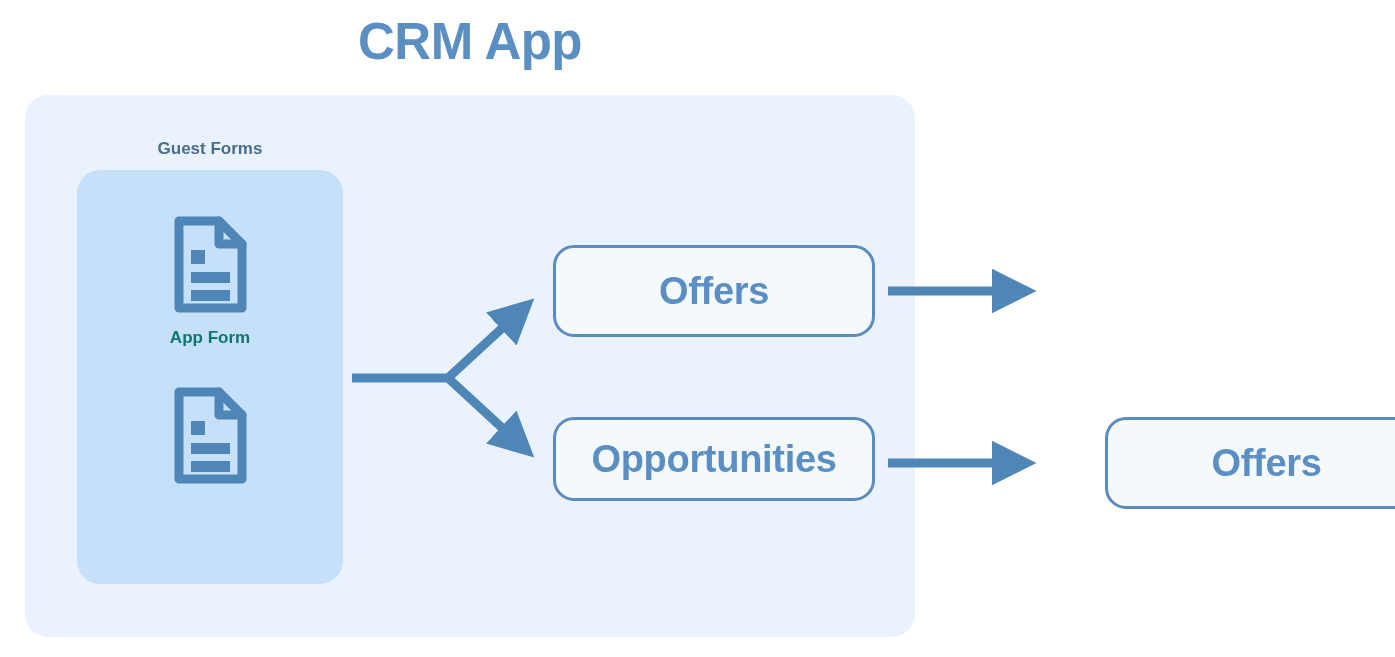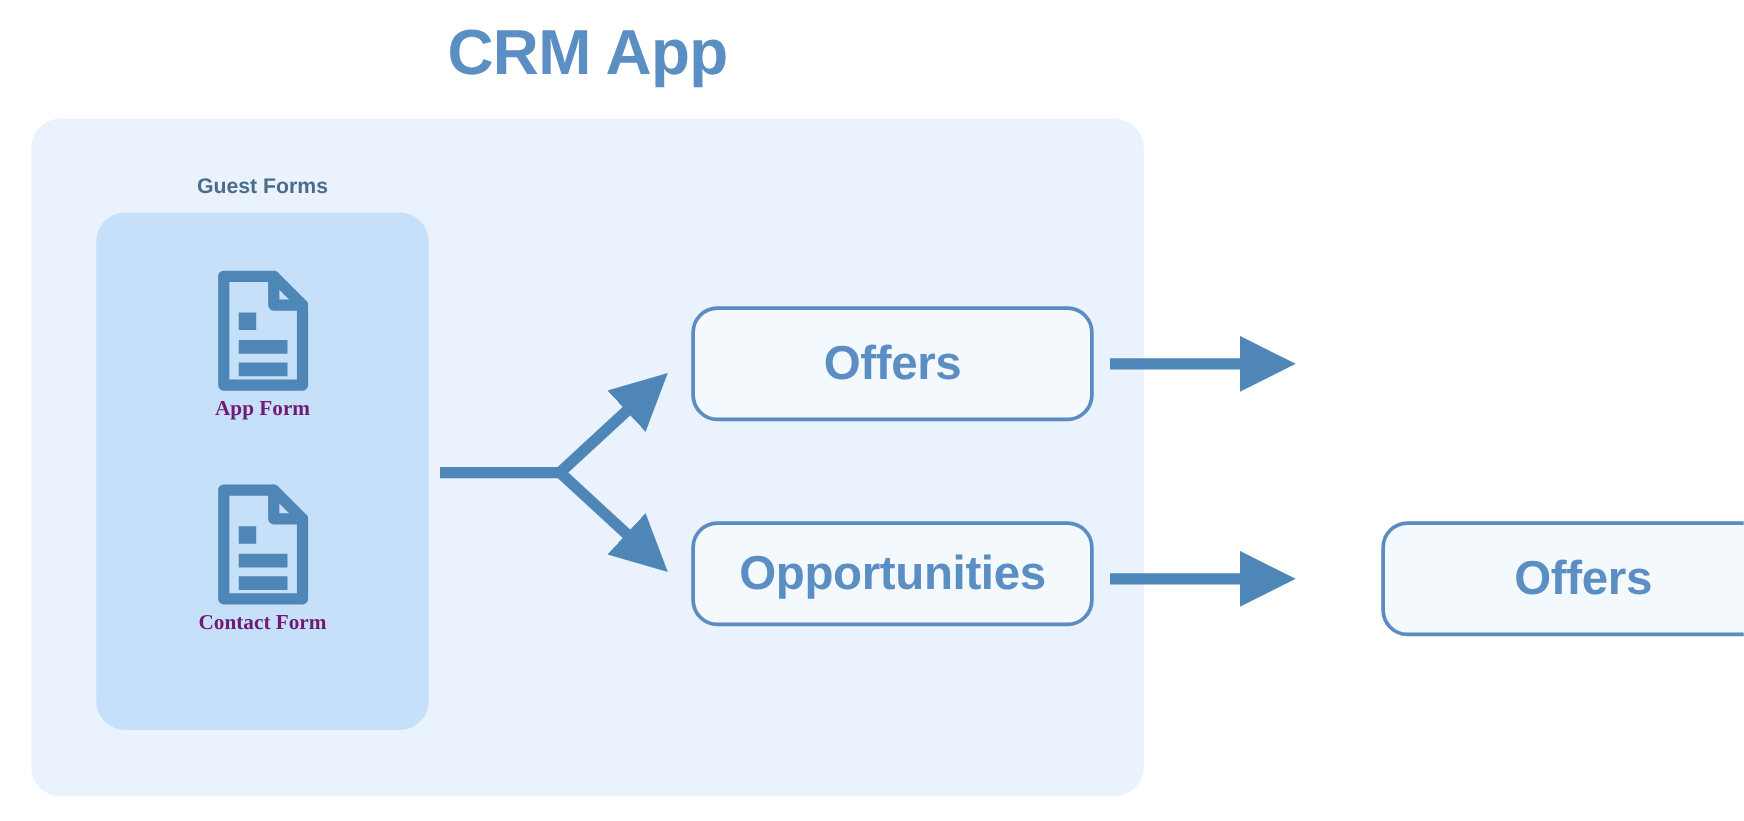--- a/index.html
+++ b/index.html
@@ -63,25 +63,25 @@
   }
   .form-item.item-0{ top:212px; }
   .form-item.item-1{ top:383px; }
   .form-icon{
     display:block;
     margin:0 auto;
     width:82px;height:105px;
   }
   .form-caption{
     display:block;
+    margin-top:11px;
     font-size:17px;
     font-weight:bold;
-    color:#701a75;
+    color:#0f766e;
     white-space:nowrap;
-    font-family:Liberation Serif, serif;
   }
 
   
   .node{
     position:absolute;
     background:#f4f9fe;
     border:3px solid #5b8cbf;
     border-radius:21px;
     box-sizing:border-box;
     display:flex;
@@ -130,21 +130,20 @@
   </div>
 
   <div class="form-item item-1">
     <svg class="form-icon" viewBox="0 0 82 105">
       <path d="M10 9 H50 L73 32 V96 H10 Z" fill="none" stroke="#4f86b8" stroke-width="9" stroke-linejoin="round" stroke-linecap="round"></path>
       <path d="M50 9 V32 H73" fill="none" stroke="#4f86b8" stroke-width="9" stroke-linejoin="round" stroke-linecap="round"></path>
       <rect x="22" y="38" width="14" height="14" fill="#4f86b8"></rect>
       <rect x="22" y="60" width="39" height="11" fill="#4f86b8"></rect>
       <rect x="22" y="78" width="39" height="11" fill="#4f86b8"></rect>
     </svg>
-    <span class="form-caption">Contact Form</span>
   </div>
 
   <svg class="arrows" viewBox="0 0 1395 657">
     <defs>
       <marker id="ah" markerWidth="5" markerHeight="5" refX="3.6" refY="2.5" orient="auto" markerUnits="strokeWidth">
         <path d="M0,0 L5,2.5 L0,5 Z" fill="#4f86b8"></path>
       </marker>
     </defs>
 
     <g>

